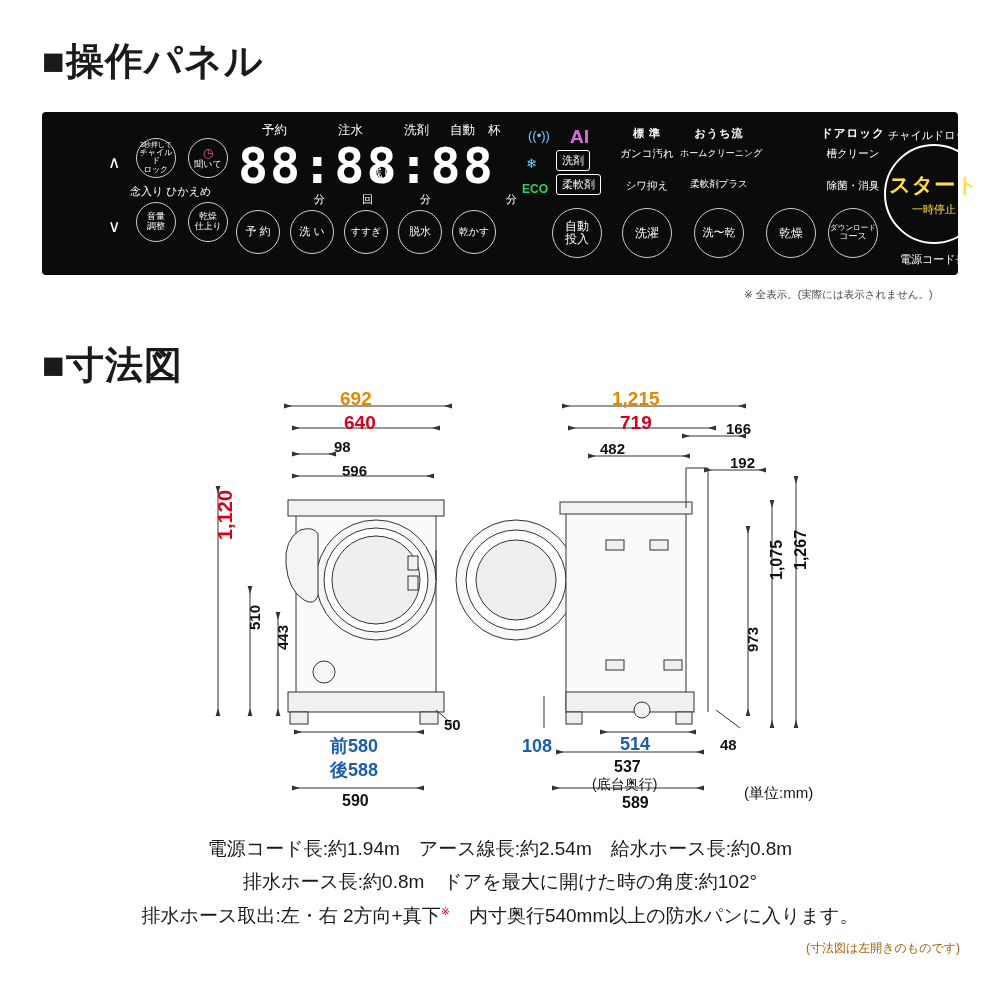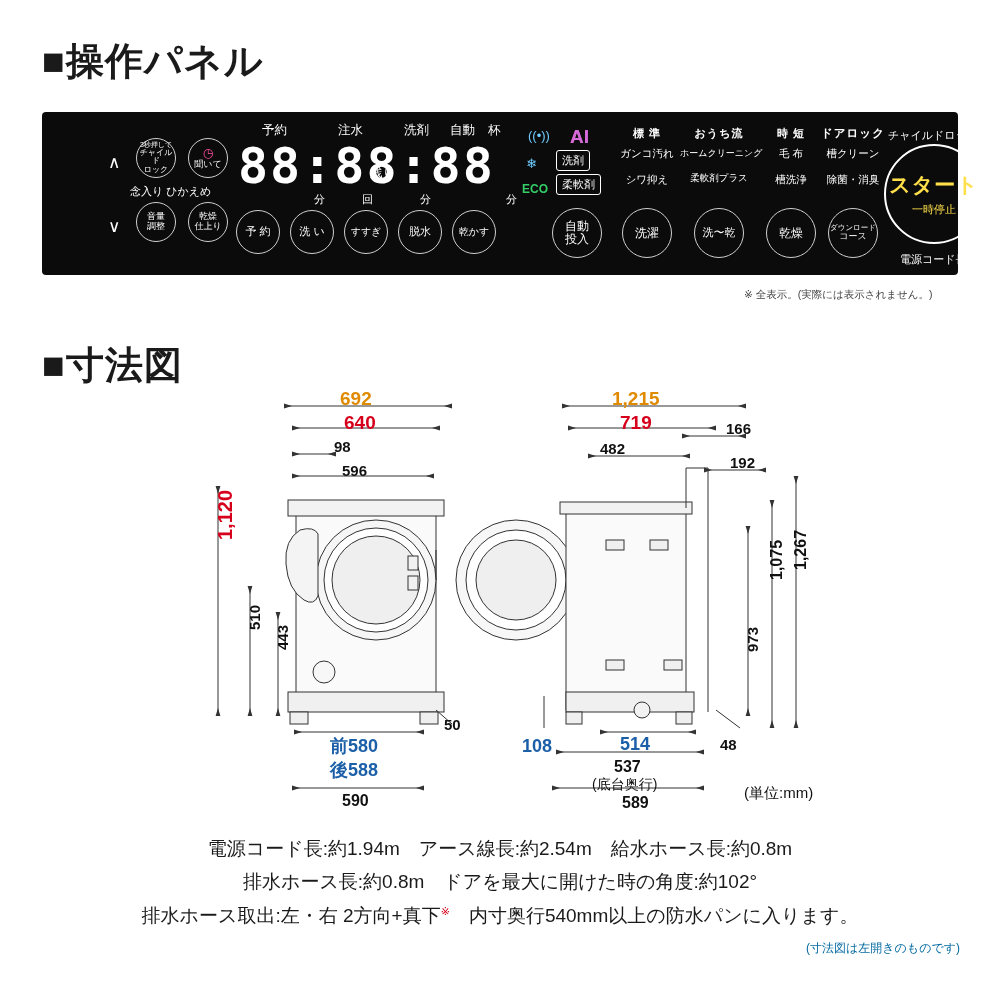--- a/index.html
+++ b/index.html
@@ -73,21 +73,21 @@
     position:absolute;border:1px solid #fff;border-radius:3px;
     font-size:11px;padding:2px 5px;white-space:nowrap;
   }
   .tag-senzai{left:514px;top:38px;}
   .tag-jyunan{left:514px;top:62px;}
 
   
   .col{position:absolute;top:14px;width:78px;text-align:center;}
   .col .t{font-size:11px;font-weight:bold;letter-spacing:1px;white-space:nowrap;}
   .col .s{font-size:10.5px;margin-top:6px;white-space:nowrap;}
-  .col .s2{font-size:10.5px;margin-top:12px;white-space:nowrap;}
+  .col .s2{font-size:10.5px;margin-top:18px;white-space:nowrap;}
   .colbtn{position:absolute;top:96px;}
 
   
   .childlock-lbl{position:absolute;left:846px;top:16px;font-size:11px;white-space:nowrap;}
   .doorlock-lbl{position:absolute;left:858px;top:140px;font-size:11px;white-space:nowrap;}
   .startbtn{
     position:absolute;left:842px;top:32px;width:100px;height:100px;border-radius:50%;
     border:2px solid #ffffff;display:flex;flex-direction:column;align-items:center;justify-content:center;
     color:#ffe04a;
   }
@@ -101,21 +101,21 @@
   .dimtxt{position:absolute;font-weight:bold;white-space:nowrap;}
   .c-or{color:#e08a00;}
   .c-rd{color:#d6001c;}
   .c-bk{color:#111;}
   .c-bl{color:#1a5fa8;}
 
   .footnotes{position:absolute;left:0;top:832px;width:1000px;}
   .fn{font-size:19px;text-align:center;line-height:1.75;}
   .fn .sup{font-size:11px;vertical-align:super;color:#d6001c;}
   .smallnote{position:absolute;left:40px;top:940px;font-size:11px;color:#c0392b;}
-  .smallnote2{position:absolute;right:40px;top:940px;font-size:12px;color:#0369a1;}
+  .smallnote2{position:absolute;right:40px;top:940px;font-size:12px;color:#a16207;}
   .unitnote{position:absolute;left:744px;top:404px;font-size:15px;color:#111;}
 </style>
 </head>
 <body>
 
 <div class="page">
 
   <div class="section-head" id="head1">
     <span>■操作パネル</span>
   </div>
@@ -207,25 +207,20 @@
 
     <div class="col" style="left:638px;">
       <div class="t">おうち流</div>
       <div class="s" style="font-size:9px">ホームクリーニング</div>
       <div class="s2" style="font-size:9.5px">柔軟剤プラス</div>
     </div>
     <div class="pbtn big colbtn" style="left:652px;">
       <span style="font-size:11px">洗〜乾</span>
     </div>
 
-    <div class="col" style="left:710px;">
-      <div class="t">時 短</div>
-      <div class="s">毛 布</div>
-      <div class="s2">槽洗浄</div>
-    </div>
     <div class="pbtn big colbtn" style="left:724px;">
       <span>乾燥</span>
     </div>
 
     <div class="col" style="left:766px;width:90px;">
       <div class="t" style="font-size:11.5px">ドアロック</div>
       <div class="s">槽クリーン</div>
       <div class="s2">除菌・消臭</div>
     </div>
     <div class="pbtn big colbtn" style="left:786px;">

